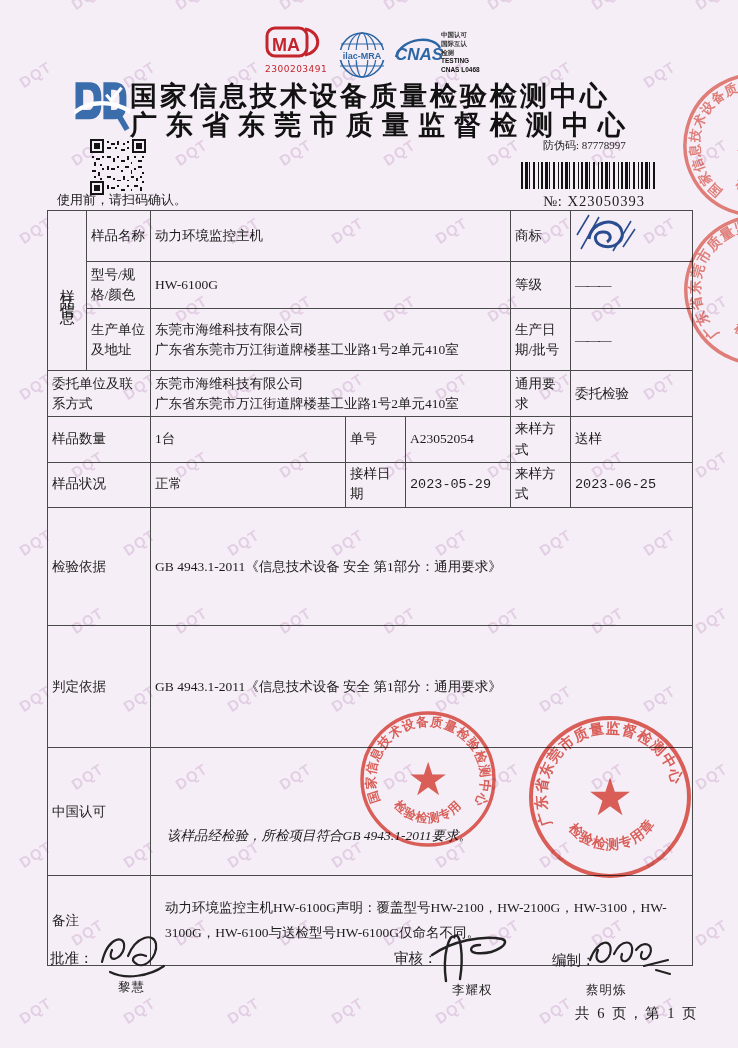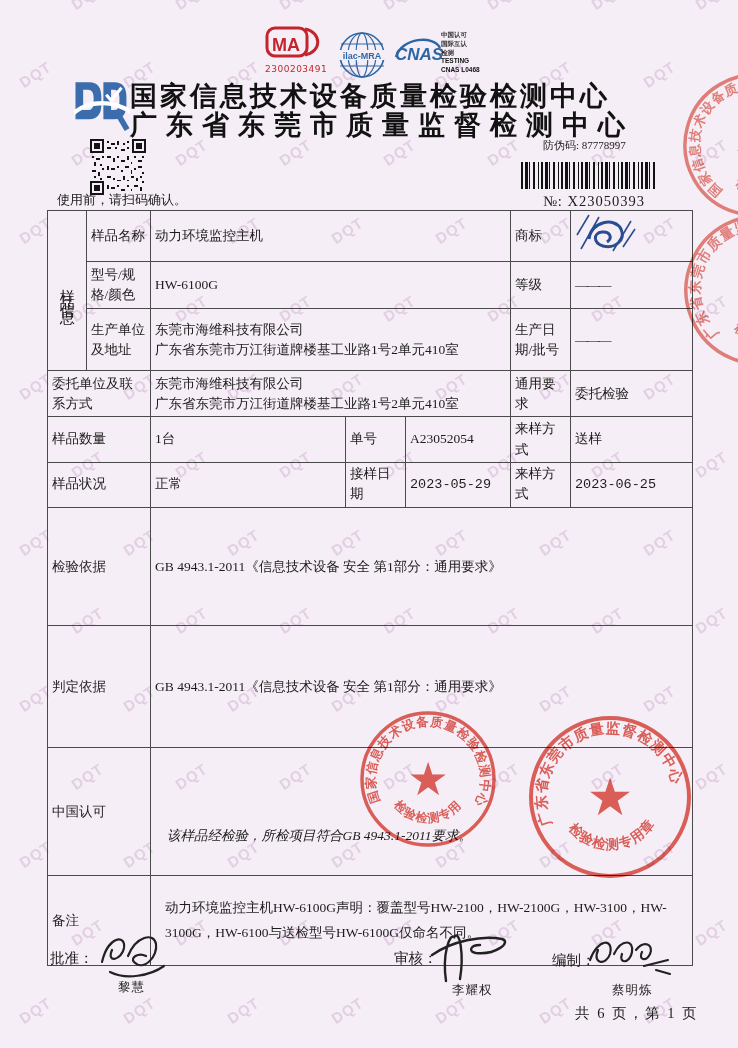--- a/index.html
+++ b/index.html
@@ -402,16 +402,16 @@
   <div class="sig-label" style="left:394px;top:949px">审核：</div>
   <svg class="sig-svg" style="left:424px;top:925px" width="92" height="60" viewBox="0 0 92 60">
     <path d="M22,56 C18,28 26,8 30,12 C36,4 40,30 36,54 M8,30 C28,16 58,10 78,14 C88,17 72,30 52,28 C44,27 46,20 56,20" fill="none" stroke="#222" stroke-width="2.4" stroke-linecap="round"></path>
   </svg>
   <div class="sig-name" style="left:452px;top:982px">李耀权</div>
 
   <div class="sig-label" style="left:552px;top:951px">编制：</div>
   <svg class="sig-svg" style="left:584px;top:930px" width="90" height="54" viewBox="0 0 90 54">
     <path d="M6,30 C14,8 30,8 26,24 C22,36 8,34 14,20 M30,24 C38,8 50,10 48,22 C46,34 34,34 38,24 M52,20 C60,10 70,14 66,24 C62,32 54,30 58,22 M60,36 L84,30 M72,40 L86,44" fill="none" stroke="#222" stroke-width="2.2" stroke-linecap="round"></path>
   </svg>
-  <div class="sig-name" style="left:612px;top:982px">蔡明炼</div>
+  <div class="sig-name" style="left:586px;top:982px">蔡明炼</div>
 
   <div class="page-info">共 6 页，第 1 页</div>
 </div>
 
 </body></html>

